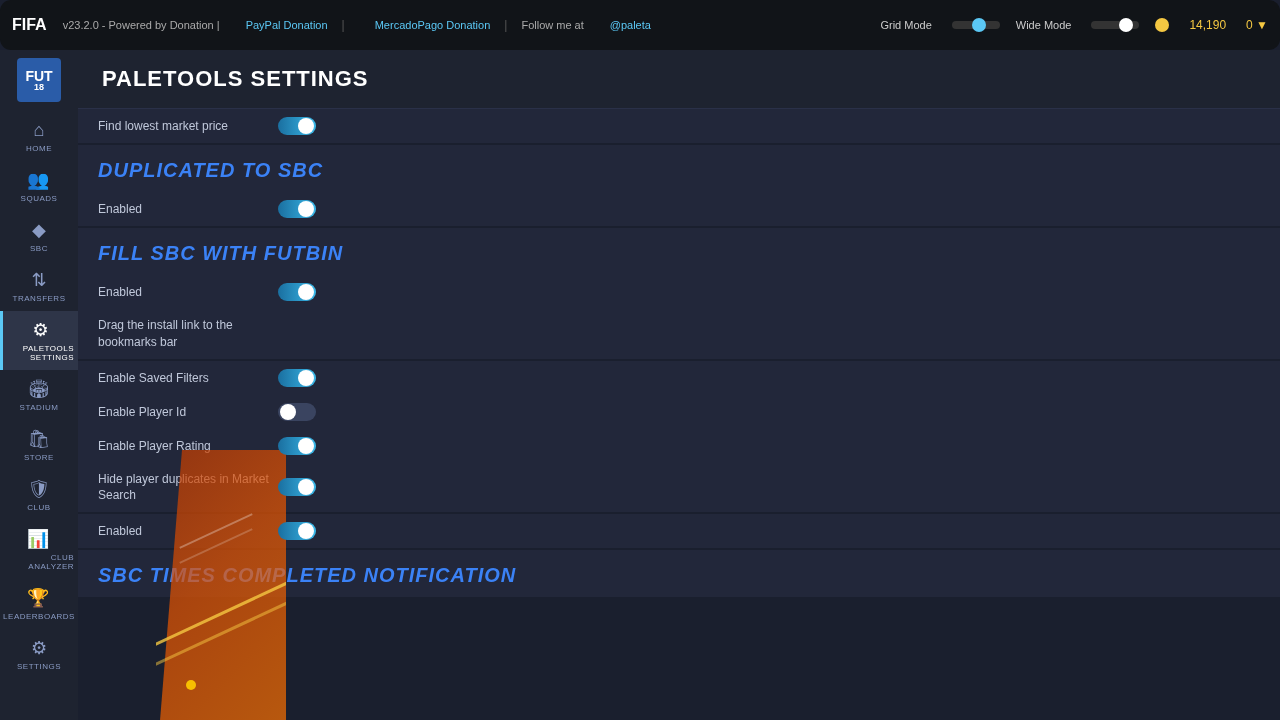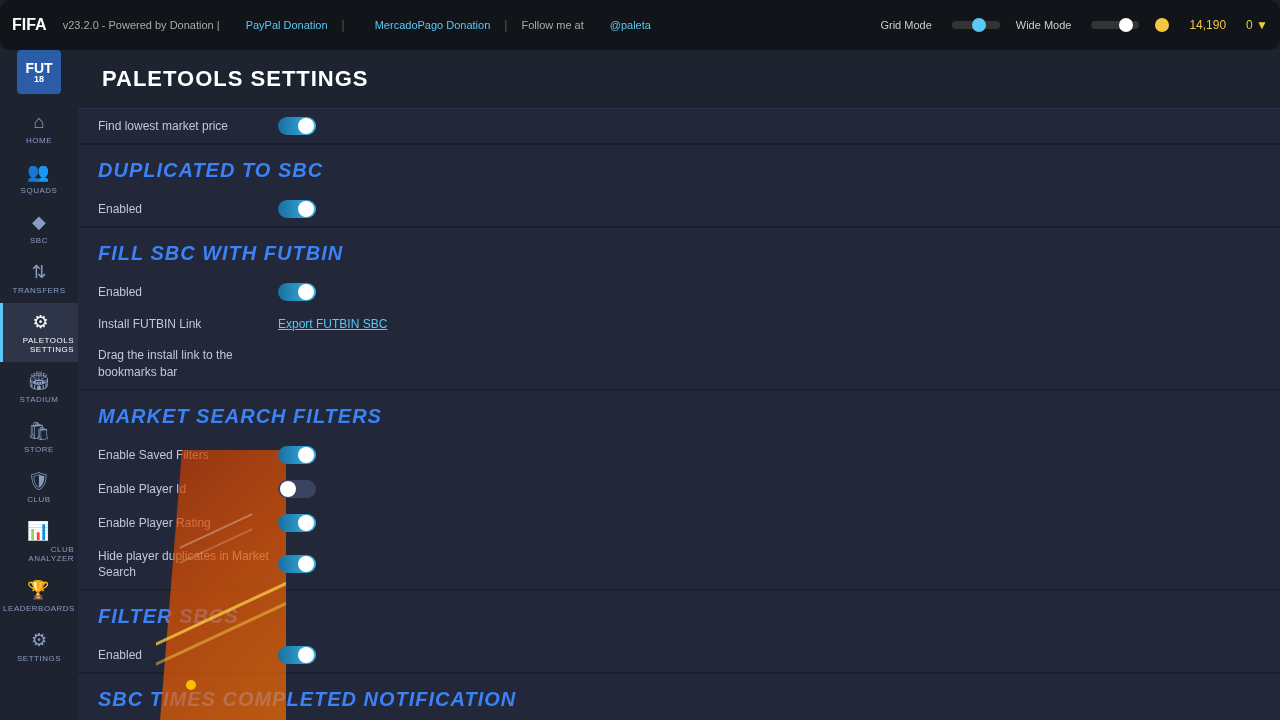--- a/index.html
+++ b/index.html
@@ -82,20 +82,21 @@
       height: 670px;
     }
 
     
     #sidebar {
       width: 78px;
       background: #1e2330;
       display: flex;
       flex-direction: column;
       align-items: center;
+      padding-top: 8px;
       flex-shrink: 0;
     }
     .fut-logo {
       width: 44px;
       height: 44px;
       background: #2a5ca8;
       border-radius: 4px;
       display: flex;
       align-items: center;
       justify-content: center;
@@ -415,30 +416,25 @@
 
       <div class="section-card">
         <div class="section-title">FILL SBC WITH FUTBIN</div>
         <div class="section-row">
           <span class="section-row-label">Enabled</span>
           <div class="toggle on">
             <div class="toggle-thumb"></div>
           </div>
         </div>
         <div class="section-row">
-          <span class="section-row-label">Install FUTBIN Link</span>
-          <span class="section-row-link">Export FUTBIN SBC</span>
-        </div>
-        <div class="section-row">
           <span class="section-row-label multiline">Drag the install link to the<br>bookmarks bar</span>
         </div>
       </div>
 
       <div class="section-card">
-        <div class="section-title">MARKET SEARCH FILTERS</div>
         <div class="section-row">
           <span class="section-row-label">Enable Saved Filters</span>
           <div class="toggle on">
             <div class="toggle-thumb"></div>
           </div>
         </div>
         <div class="section-row">
           <span class="section-row-label">Enable Player Id</span>
           <div class="toggle off">
             <div class="toggle-thumb"></div>
@@ -452,21 +448,20 @@
         </div>
         <div class="section-row">
           <span class="section-row-label multiline">Hide player duplicates in Market<br>Search</span>
           <div class="toggle on">
             <div class="toggle-thumb"></div>
           </div>
         </div>
       </div>
 
       <div class="section-card">
-        <div class="section-title">FILTER SBCS</div>
         <div class="section-row">
           <span class="section-row-label">Enabled</span>
           <div class="toggle on">
             <div class="toggle-thumb"></div>
           </div>
         </div>
       </div>
 
       <div class="section-card">
         <div class="section-title">SBC TIMES COMPLETED NOTIFICATION</div>

